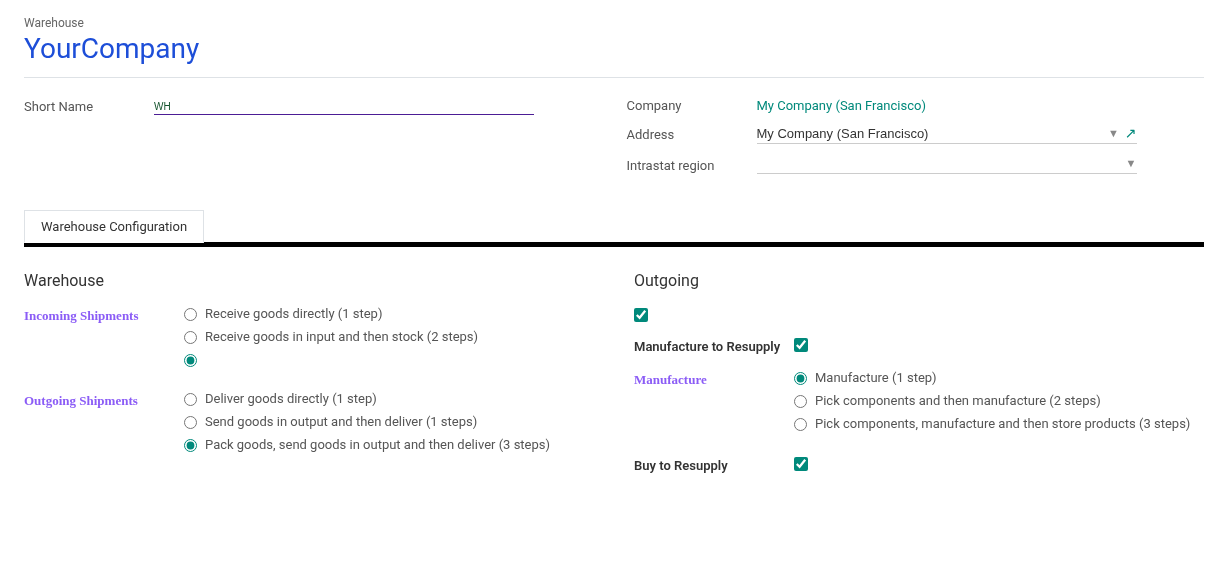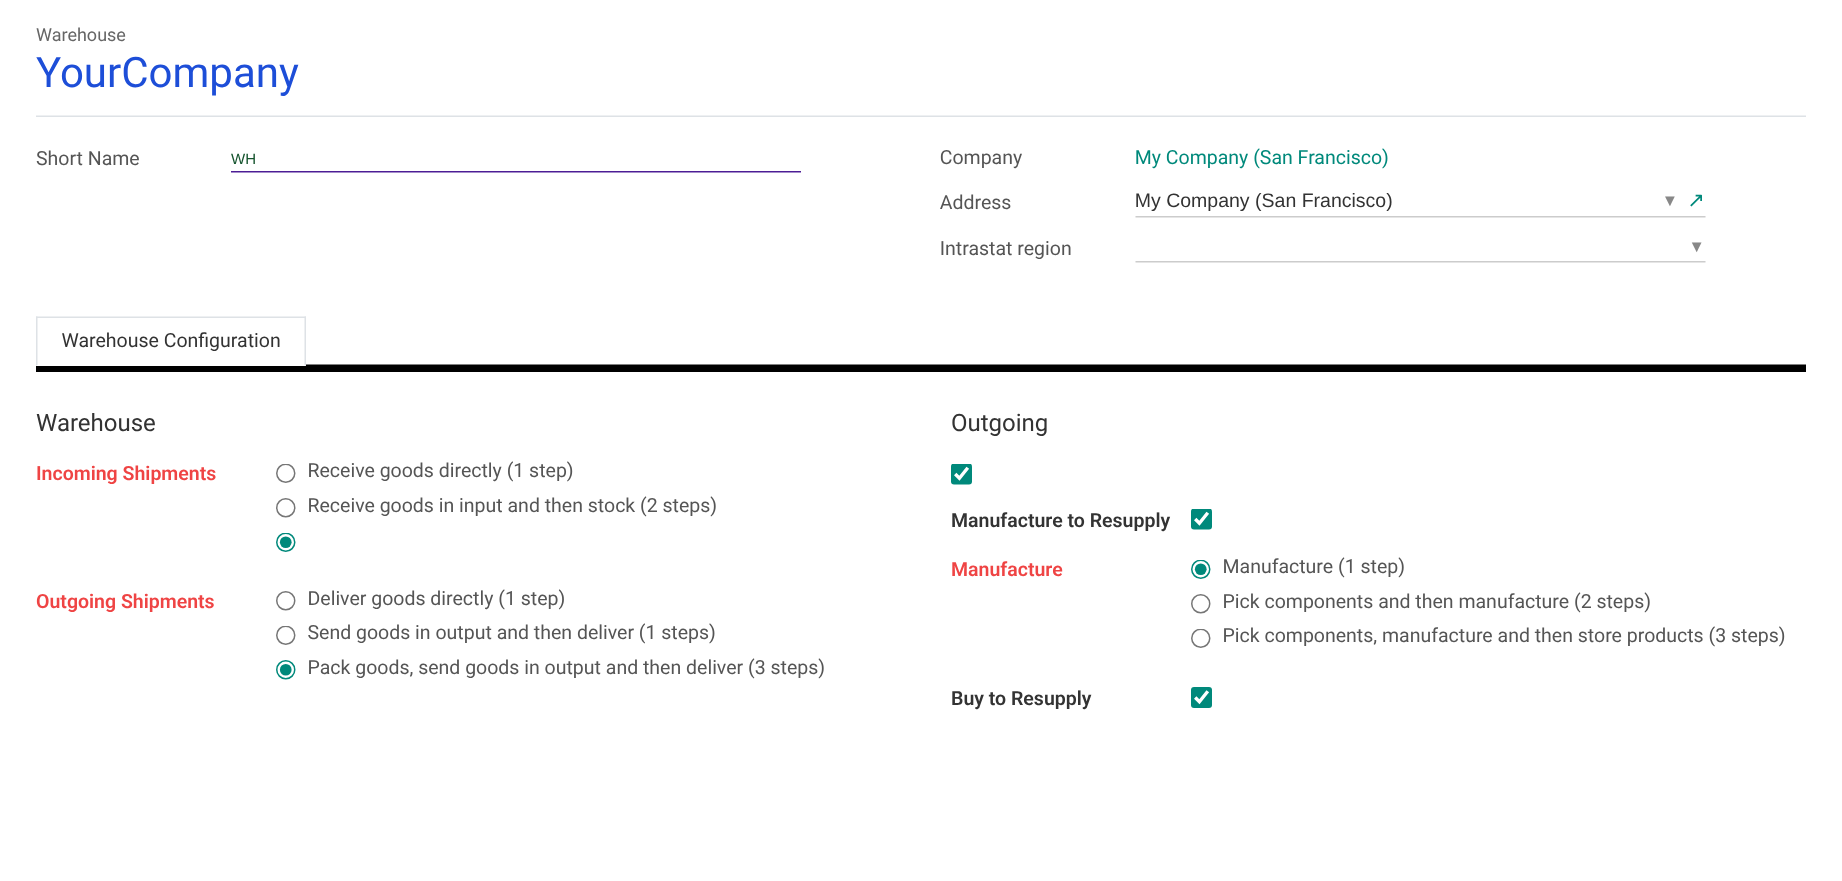--- a/index.html
+++ b/index.html
@@ -129,23 +129,24 @@
     }
     .config-row {
       display: flex;
       align-items: flex-start;
       margin-bottom: 16px;
     }
     .config-label {
       width: 160px;
       font-size: 13px;
       font-weight: 600;
-      color: #ef4444;
+      color: #8b5cf6;
       flex-shrink: 0;
       padding-top: 2px;
+      font-family: Liberation Serif, serif;
     }
     .config-options {
       flex: 1;
     }
     .radio-option {
       display: flex;
       align-items: center;
       margin-bottom: 8px;
       gap: 8px;
       font-size: 13px;

